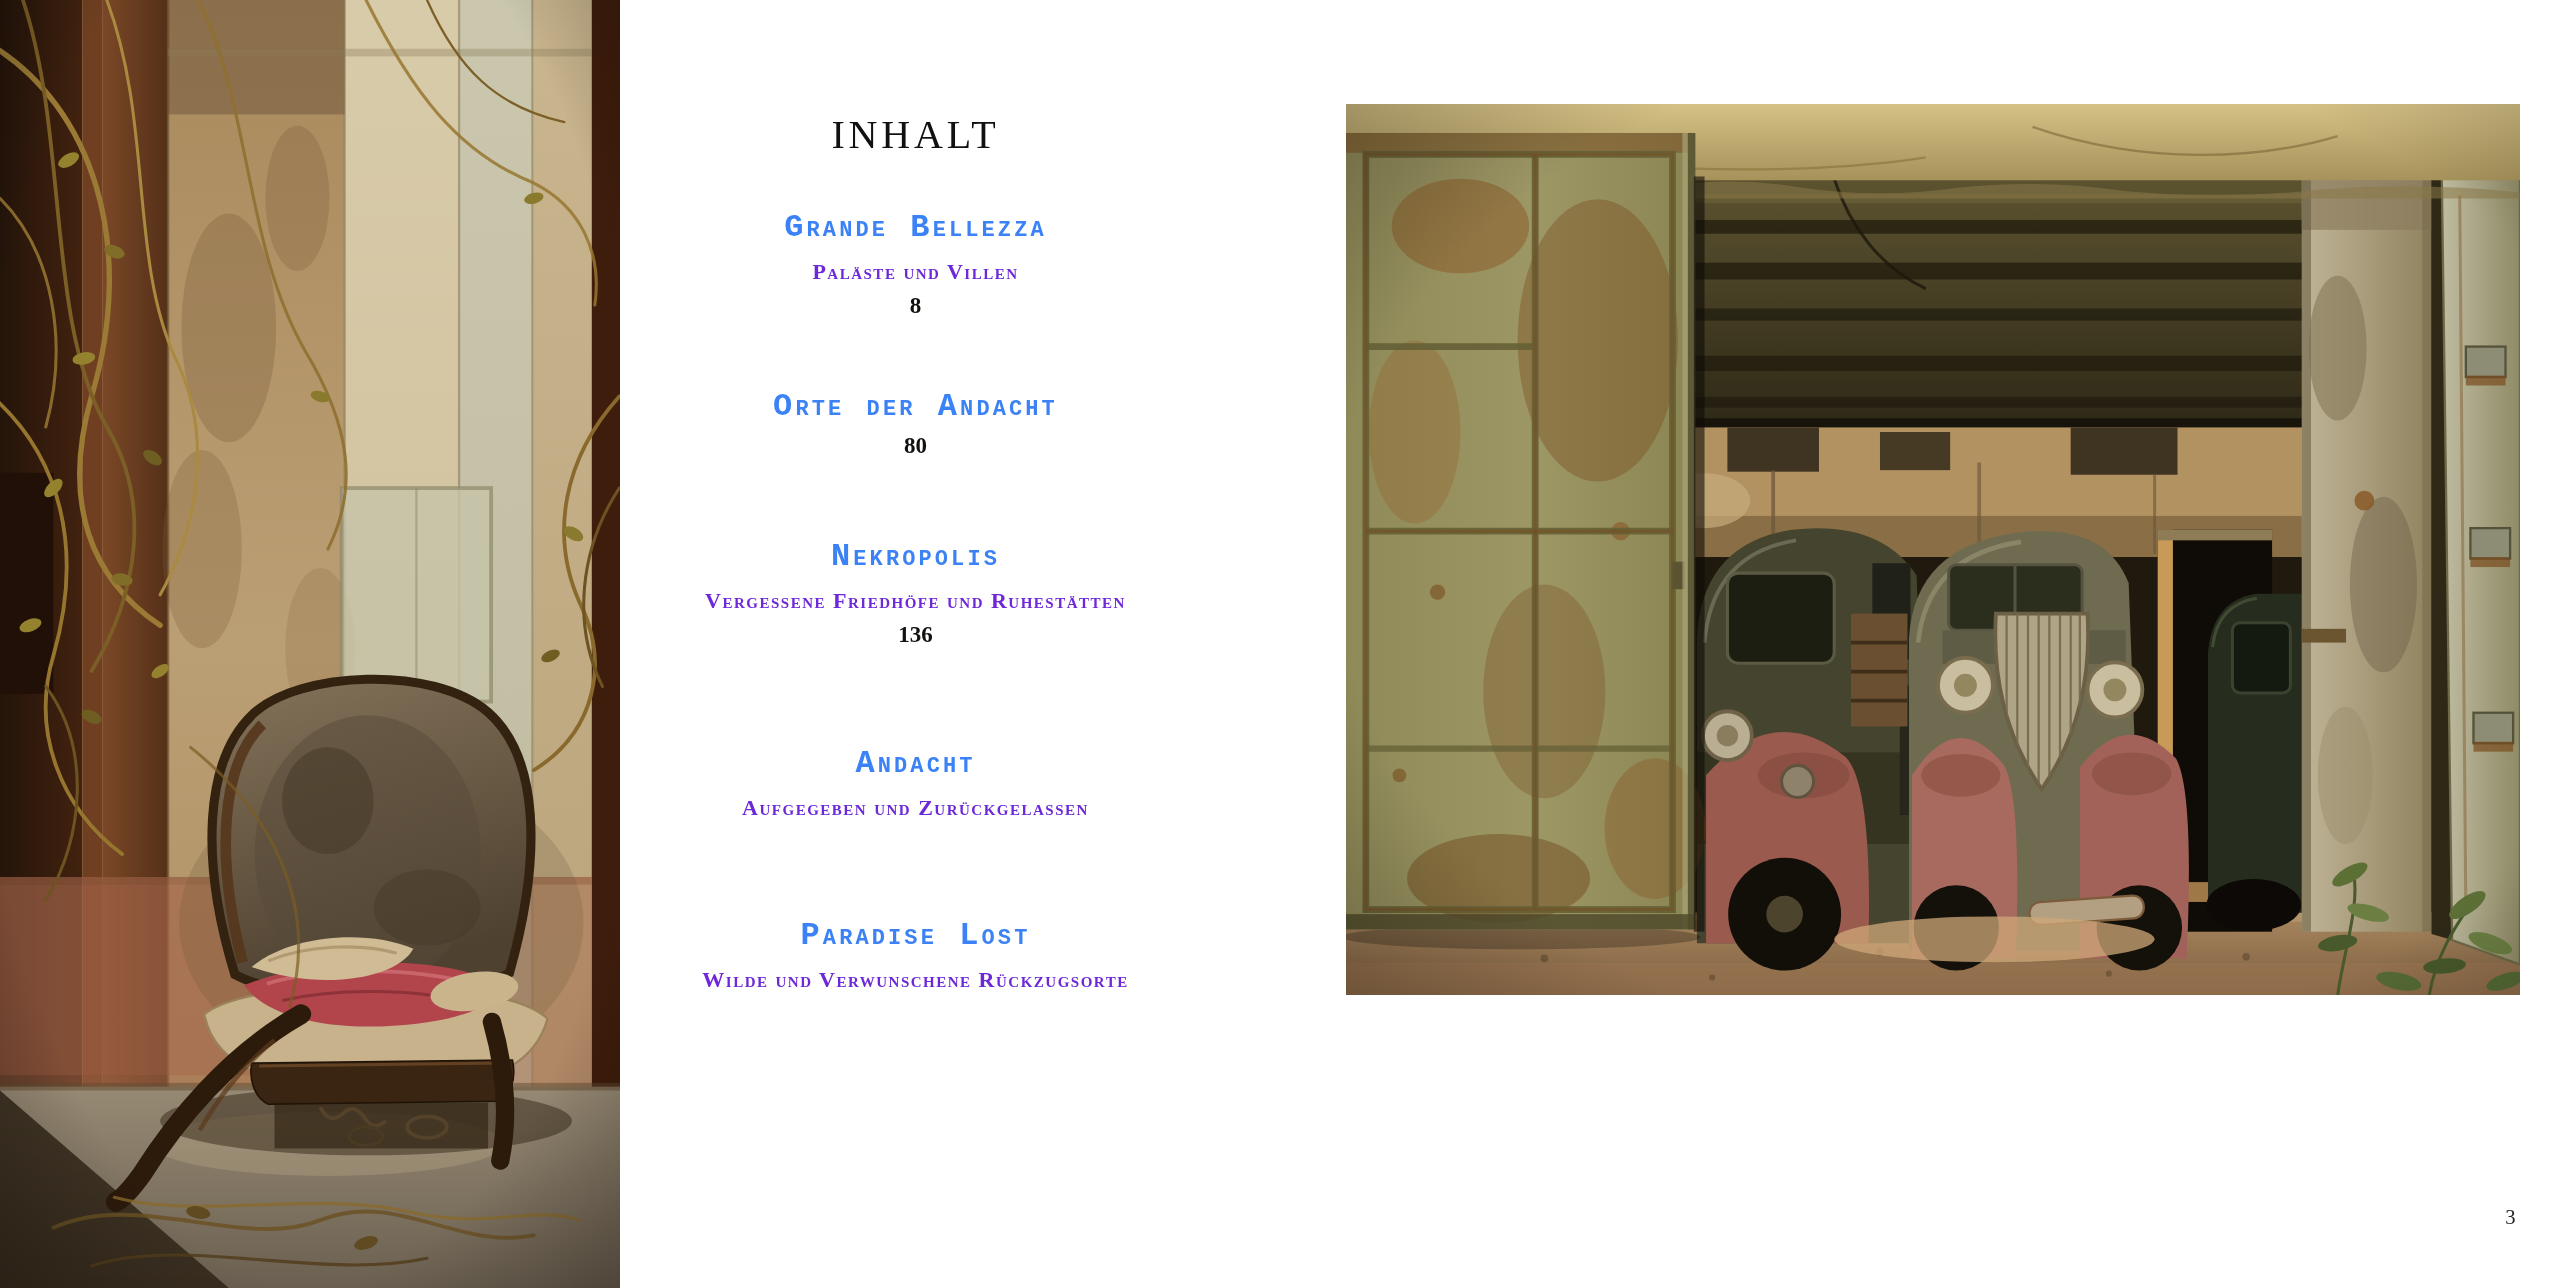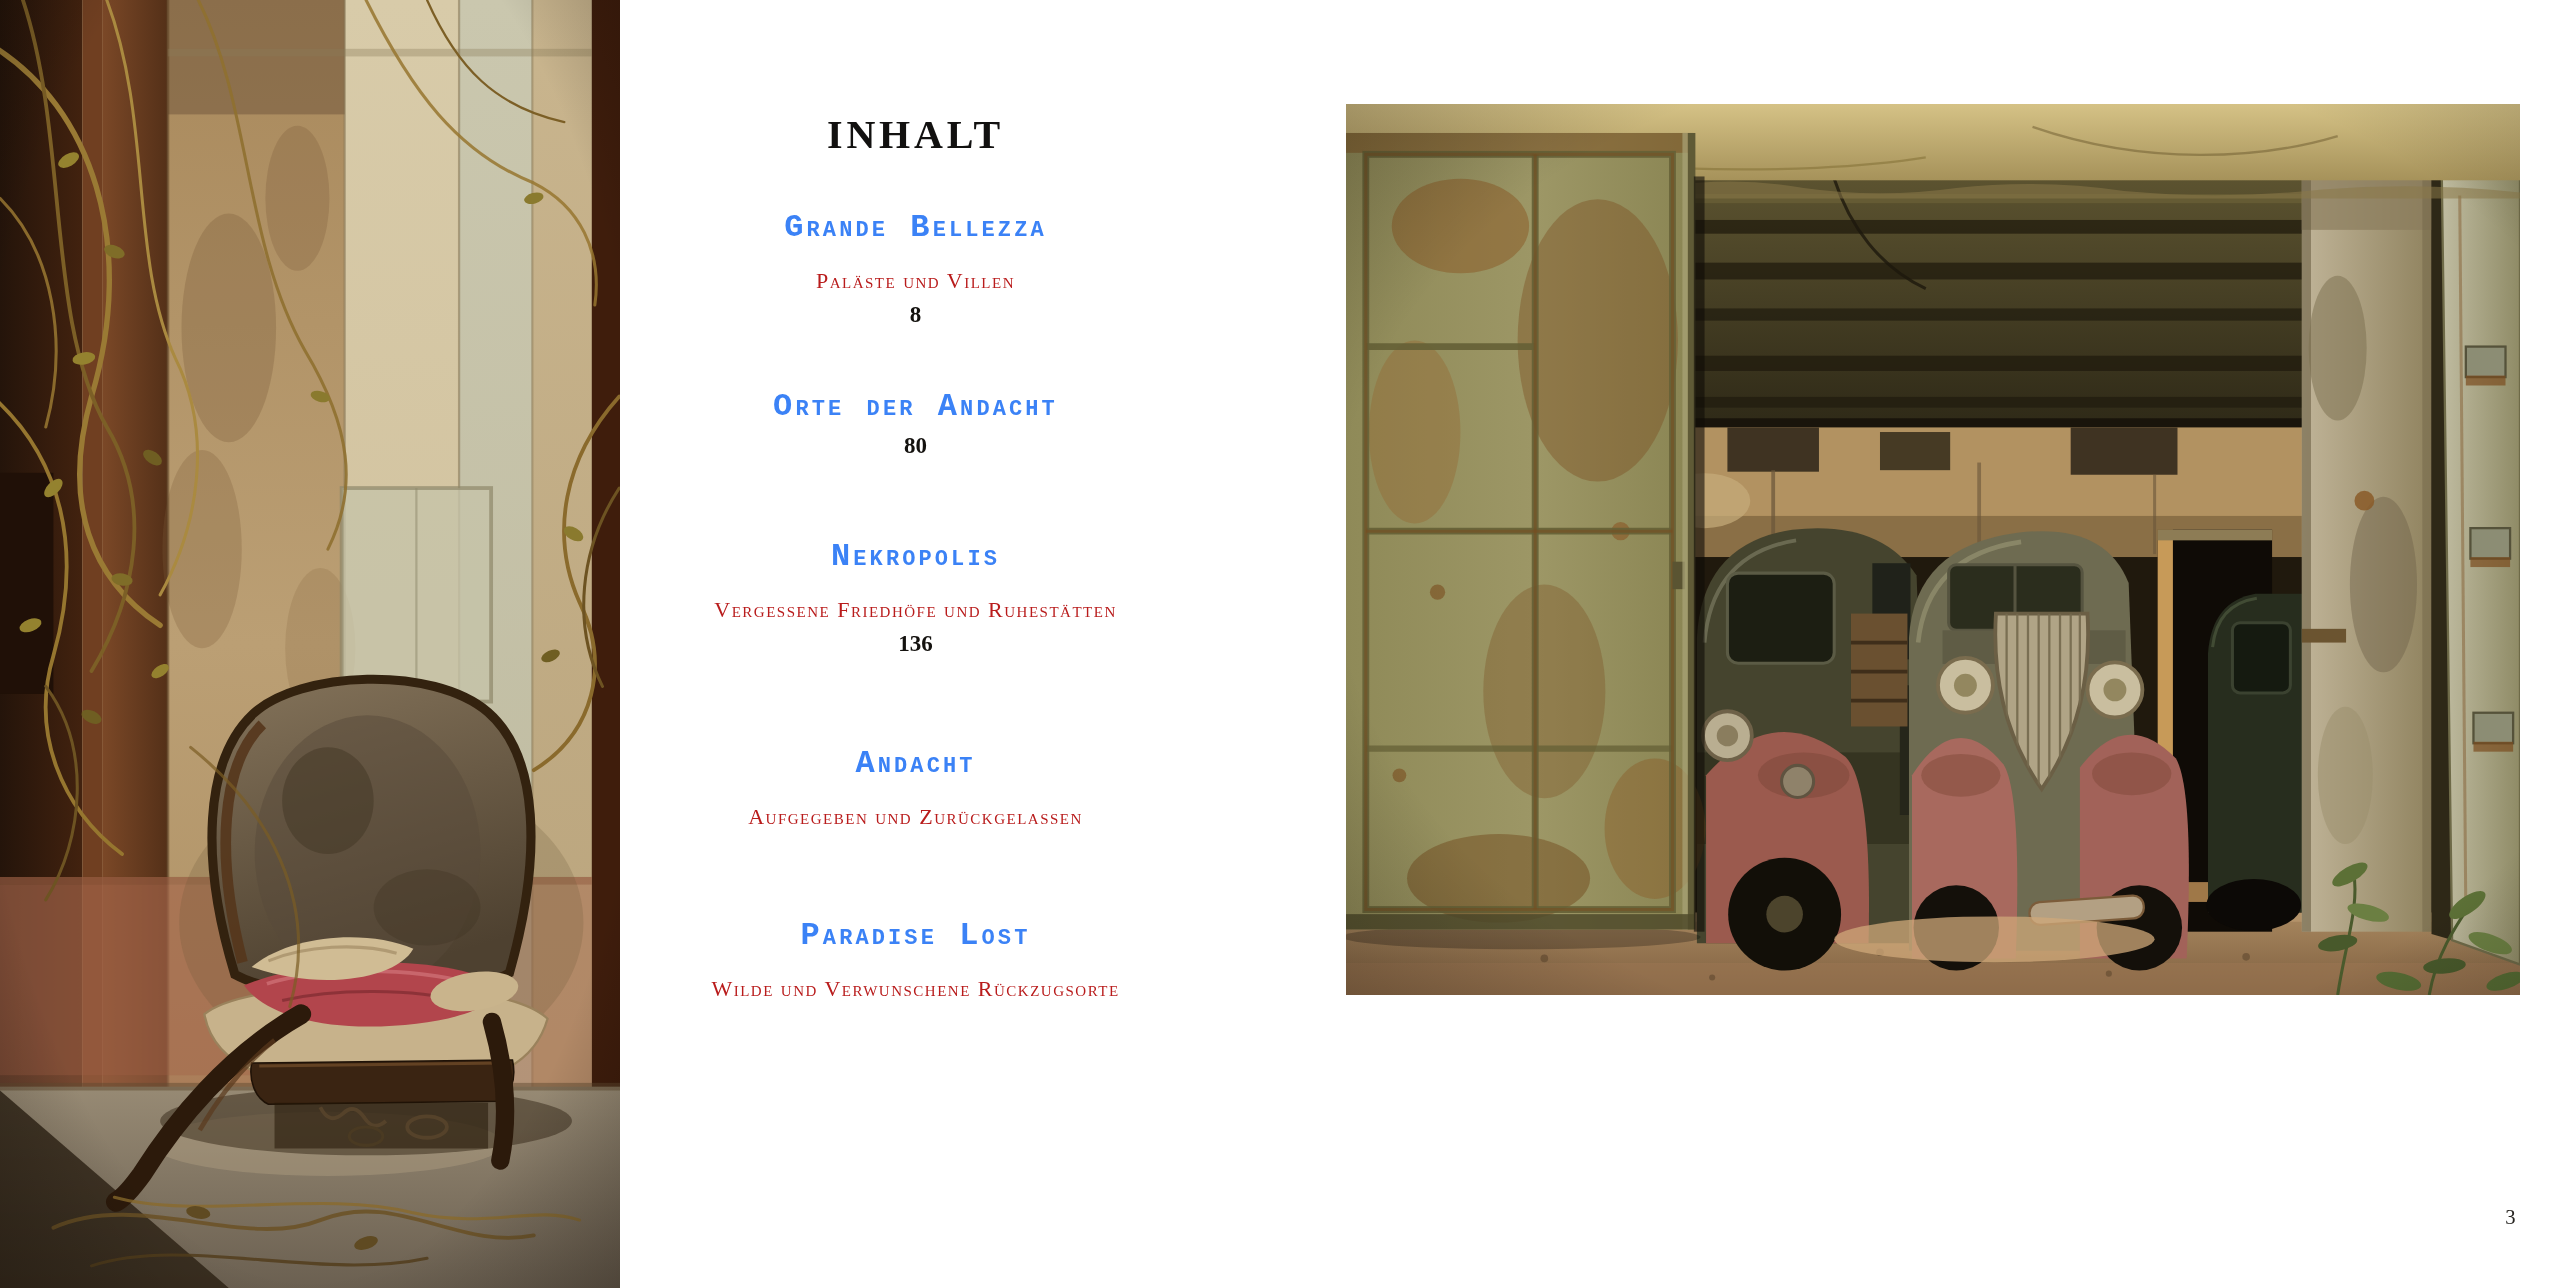--- a/index.html
+++ b/index.html
@@ -24,42 +24,42 @@
     position: absolute;
     left: 580px; top: 0px;
     width: 671px; height: 1288px;
     color: #161411;
     text-align: center;
   }
   .toc-heading {
     position: absolute;
     left: 0; top: 111px; width: 100%;
     font-size: 40px;
-    font-weight: bold;
+    font-weight: normal;
     letter-spacing: 3.8px;
     color: #121110;
   }
   .toc-entry { position: absolute; left: 0; width: 100%; }
   .toc-entry .entry-title {
     font-size: 32px;
     font-weight: bold;
     font-variant: small-caps;
     letter-spacing: 3.1px;
     line-height: 1.15;
     color: #3b82f6;
     font-family: Liberation Mono, monospace;
   }
   .toc-entry .entry-subtitle {
     font-size: 22px;
-    font-weight: normal;
+    font-weight: bold;
     font-variant: small-caps;
     letter-spacing: 1.5px;
     line-height: 1.25;
-    margin-top: 20px;
-    color: #b91c1c;
+    margin-top: 11px;
+    color: #6d28d9;
   }
   .toc-entry .entry-page {
     font-size: 23px;
     font-weight: bold;
     margin-top: 7.6px;
     color: #14120f;
   }
   #toc-entry-0 { top: 210px; }
   #toc-entry-1 { top: 389px; }
   #toc-entry-2 { top: 539px; }

